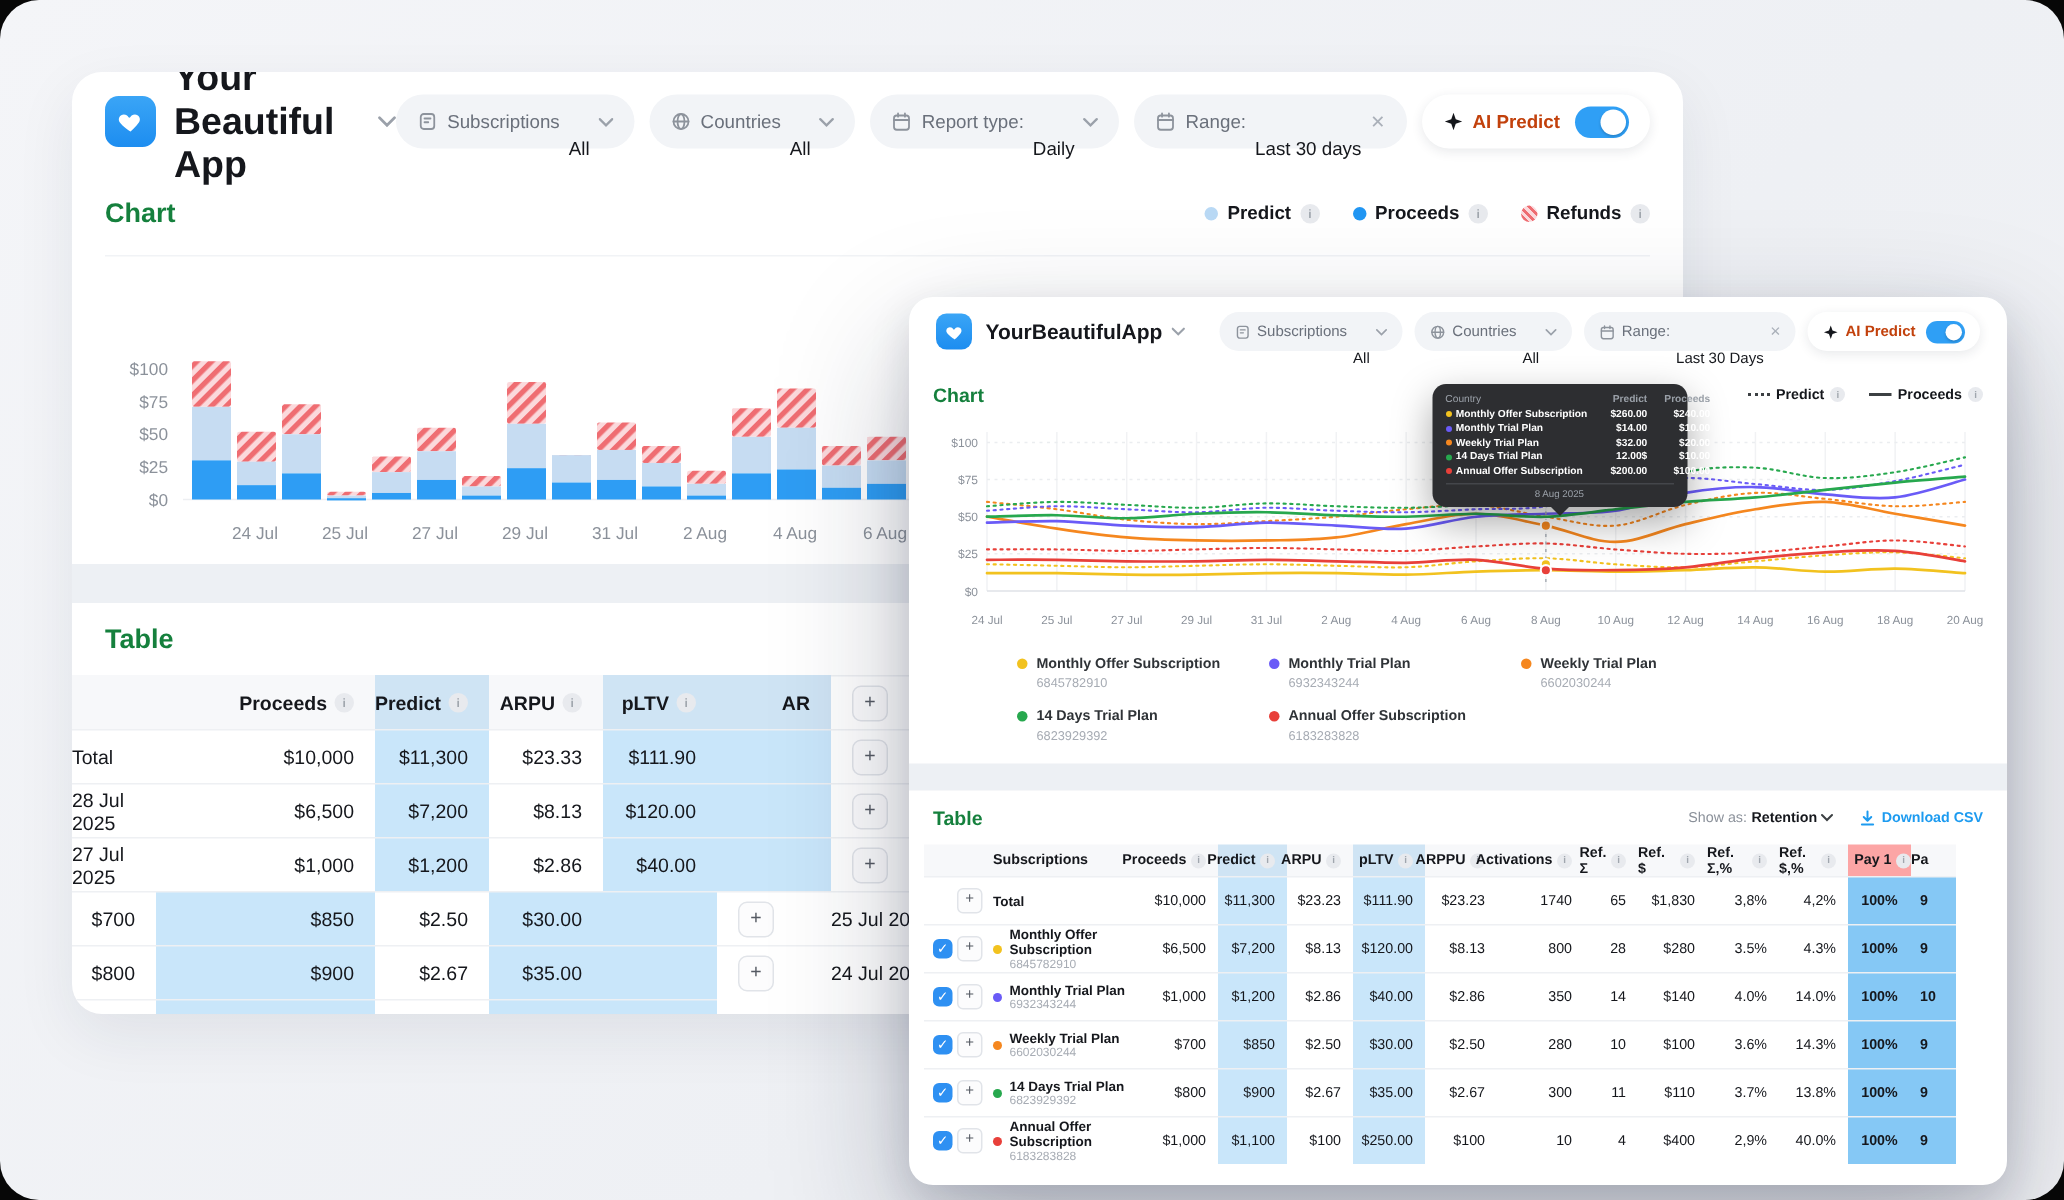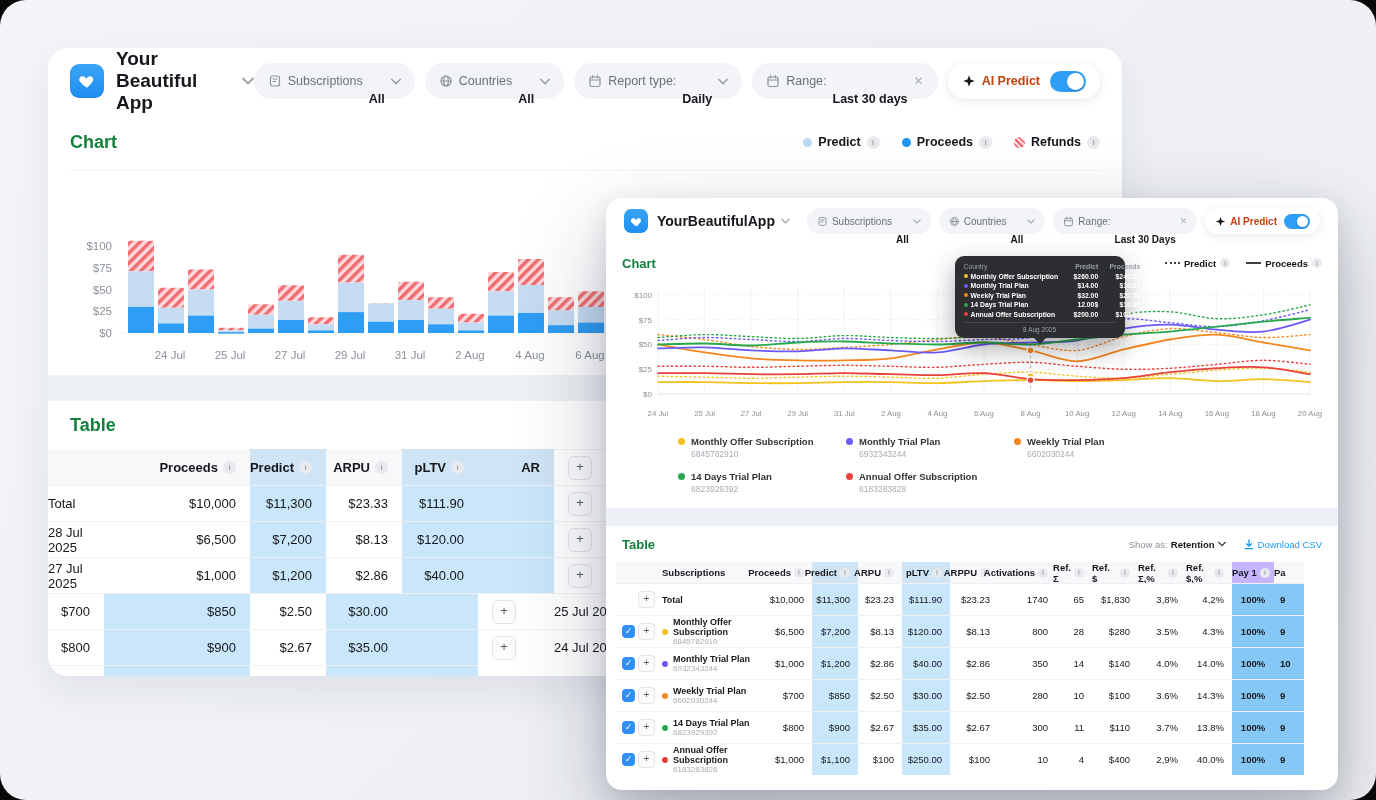--- a/index.html
+++ b/index.html
@@ -9,30 +9,30 @@
   #front-window{left:606px;top:198px;width:732px;height:592px;border-radius:16px;box-shadow:0 36px 90px rgba(20,30,55,.28),0 10px 28px rgba(20,30,55,.14);z-index:2;}
   .grayband{background:#edf0f4;}
   
   .hdr{display:flex;align-items:center;}
   #bw-header{height:66px;padding:0 22px;}
   #fw-header{height:46px;padding:0 18px;}
   .app-icon{border-radius:9px;background:linear-gradient(180deg,#3aa5f6,#1d8df0);display:flex;align-items:center;justify-content:center;flex:0 0 auto;}
   #bw-header .app-icon{width:34px;height:34px;}
   #fw-header .app-icon{width:24px;height:24px;border-radius:7px;}
   .app-title{font-weight:bold;color:#15171c;}
-  #bw-header .app-title{font-size:19px;margin:0 8px 0 12px;}
+  #bw-header .app-title{font-size:25px;margin:0 8px 0 12px;}
   #fw-header .app-title{font-size:14px;margin:0 6px 0 9px;}
   .chev{flex:0 0 auto;}
   .pillbar{display:flex;align-items:center;margin-left:auto;}
   #bw-header .pillbar{gap:10px;}
   #fw-header .pillbar{gap:8px;}
   .pill{display:flex;align-items:center;background:#f2f4f7;border-radius:999px;color:#6a707b;white-space:nowrap;}
   #bw-header .pill{height:36px;padding:0 14px;font-size:12.5px;gap:6px;}
   #fw-header .pill{height:26px;padding:0 10px;font-size:10px;gap:4px;}
-  .pill .val{font-weight:bold;color:#15171c;margin-top:36px;}
+  .pill .val{font-weight:normal;color:#15171c;margin-top:36px;}
   .pill.ai{background:#ffffff;box-shadow:0 2px 8px rgba(30,40,60,.10);color:#c2410c;font-weight:bold;}
   .toggle{position:relative;border-radius:999px;background:#2f9ff5;flex:0 0 auto;}
   #bw-header .toggle{width:36px;height:21px;margin-left:4px;}
   #fw-header .toggle{width:26px;height:15px;margin-left:3px;}
   .toggle .knob{position:absolute;top:2px;right:2px;bottom:2px;aspect-ratio:1/1;background:#fff;border-radius:50%;box-shadow:0 1px 2px rgba(0,0,0,.2);}
   .xicon{color:#aab0b9;font-size:12px;}
   
   .card-title{font-weight:bold;color:#15803d;}
   .sec-hdr{display:flex;align-items:center;}
   
@@ -81,29 +81,29 @@
   .fcl-item{display:flex;align-items:flex-start;gap:6px;}
   .fcl-item .dot{width:7px;height:7px;margin-top:2px;}
   .fcl-name{font-size:9.5px;font-weight:bold;color:#2f3337;line-height:11px;}
   .fcl-id{font-size:8.5px;color:#a7acb4;margin-top:2px;}
   
   #fw-table .sec-hdr{height:36px;padding:0 16px;}
   #fw-table .card-title{font-size:13px;}
   .fw-controls{margin-left:auto;display:flex;align-items:center;gap:18px;font-size:9.5px;}
   .showas{color:#8b919a;display:flex;align-items:center;gap:3px;}
   .showas b{color:#15171c;}
-  .dlcsv{color:#1d9bf0;font-weight:normal;display:flex;align-items:center;gap:4px;}
+  .dlcsv{color:#1d9bf0;font-weight:bold;display:flex;align-items:center;gap:4px;}
   .ftable{display:grid;grid-template-columns:22px 24px 100px 50px 46px 44px 48px 48px 58px 36px 46px 48px 46px 42px 30px;font-size:9.5px;color:#15171c;margin:0 0 0 10px;}
   .ftable .th{font-weight:bold;background:#f7f8fa;height:21px;display:flex;align-items:center;gap:3px;}
   .ftable .cell{height:31px;display:flex;align-items:center;border-top:1px solid #eef0f3;}
   .ftable .num{justify-content:flex-end;padding-right:8px;}
   .ftable .hl{background:#c9e6fa;}
   .ftable .th.hl{background:#cfe4f4;}
   .ftable .pay{background:#85c8f5;justify-content:center;padding-right:0;font-weight:bold;}
-  .ftable .th.pay{background:#c4b5fd;justify-content:flex-start;}
+  .ftable .th.pay{background:#fca5a5;justify-content:flex-end;}
   .ftable .pay2{background:#85c8f5;justify-content:flex-start;padding-left:6px;font-weight:bold;}
   .fname{display:flex;align-items:center;gap:5px;}
   .fname .dot{width:6px;height:6px;}
   .fn-t{font-weight:bold;font-size:9px;line-height:10px;}
   .fn-id{font-size:8px;color:#a7acb4;}
   .checkbox{width:13px;height:13px;border-radius:4px;background:#2e90f2;color:#fff;font-size:9px;line-height:13px;text-align:center;margin-left:6px;}
   .axis-label{fill:#8b919a;}
 </style>
 </head>
 <body>

